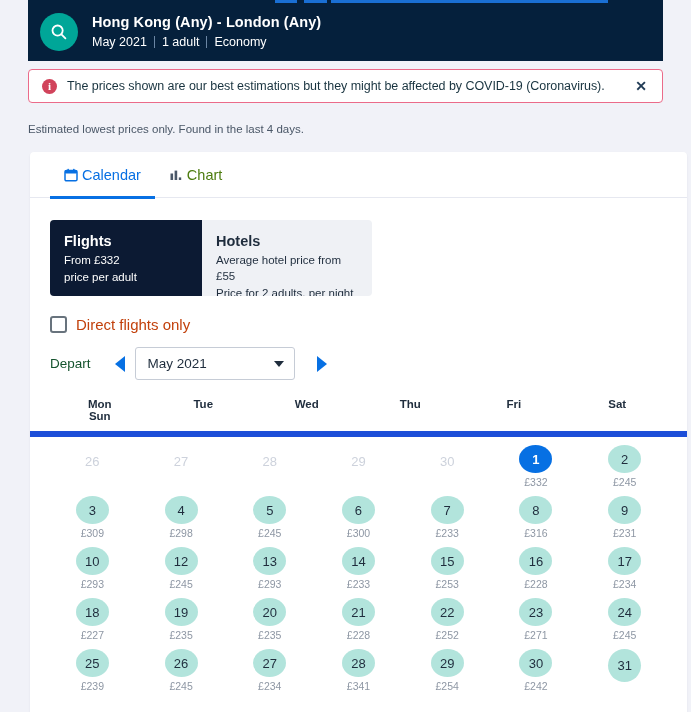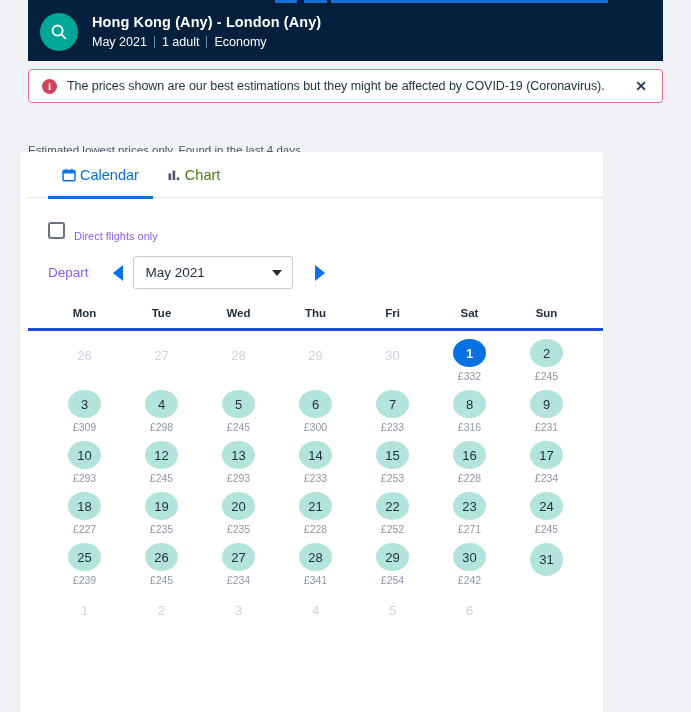--- a/index.html
+++ b/index.html
@@ -79,33 +79,32 @@
   .alert-close {
     width: 22px; height: 22px; flex: 0 0 auto;
     display: flex; align-items: center; justify-content: center;
     color: #1f3a54; font-size: 14px; font-weight: 700;
     cursor: pointer; background: none; border: none;
     font-family: "Liberation Sans", sans-serif;
   }
 
   
   .estimate-note {
-    position: absolute; top: 144px; left: 28px;
+    position: absolute; top: 123px; left: 28px;
     font-size: 11.5px; color: #4a5767;
   }
 
   
   .main-card {
-    position: absolute; top: 152px; left: 20px;
-    width: 583px; height: 560px;
+    position: absolute; top: 152px; left: 30px;
+    width: 657px; height: 560px;
     background: #ffffff;
     border-radius: 4px 4px 0 0;
     box-shadow: 0 1px 2px rgba(20,40,60,.08);
     overflow: hidden;
-    padding-left: 8px;
   }
 
   
   .tabs {
     display: flex; height: 46px;
     border-bottom: 1px solid #e6e8f0;
     padding-left: 20px;
   }
   .tab {
     display: flex; align-items: center; gap: 4px;
@@ -151,29 +150,29 @@
     margin: 20px 0 0 20px;
   }
   .checkbox {
     width: 17px; height: 17px;
     border: 2px solid #68737d;
     border-radius: 3px;
     background: #fff; cursor: pointer;
     flex: 0 0 auto;
   }
   .direct-label {
-    margin-left: 9px; font-size: 11px; color: #8b5cf6; margin-top: 12px;
+    margin-left: 9px; font-size: 15px; color: #c2410c;
   }
 
   
   .depart-row {
     display: flex; align-items: center;
     margin: 14px 0 0 20px;
   }
-  .depart-label { font-size: 13.5px; color: #8b5cf6; }
+  .depart-label { font-size: 13.5px; color: #14532d; }
   .arrow-btn {
     width: 26px; height: 26px; margin: 0 2px 0 16px;
     display: flex; align-items: center; justify-content: center;
     cursor: pointer; background: none; border: none;
   }
   .arrow-btn.next { margin: 0 0 0 14px; }
   .tri {
     width: 0; height: 0;
     border-top: 8px solid transparent;
     border-bottom: 8px solid transparent;
@@ -192,23 +191,23 @@
   .chev {
     width: 0; height: 0;
     border-left: 5.5px solid transparent;
     border-right: 5.5px solid transparent;
     border-top: 6.5px solid #1f2d3d;
   }
 
   
   .cal { margin-top: 18px; }
   .cal-head {
-    display: grid; grid-template-columns: repeat(7, 1fr);
+    display: grid; grid-template-columns: repeat(6, 1fr);
     padding: 0 18px;
-    border-bottom: 3px solid #1d4ed8;
+    border-bottom: 6px solid #1d4ed8;
     padding-bottom: 9px;
   }
   .cal-head div {
     text-align: center; font-size: 11.5px;
     font-weight: 700; color: #1f2d3d;
   }
   .cal-grid {
     display: grid; grid-template-columns: repeat(7, 1fr);
     padding: 0 18px;
   }
@@ -286,20 +285,32 @@
         <svg width="14" height="14" viewBox="0 0 14 14" aria-hidden="true">
           <rect x="1.5" y="5.5" width="2.6" height="6.5" fill="#4a5767"></rect>
           <rect x="5.6" y="2.6" width="2.6" height="9.4" fill="#4a5767"></rect>
           <rect x="9.8" y="9.4" width="2.4" height="2.6" fill="#4a5767"></rect>
         </svg>
       </span>
       <span>Chart</span>
     </button>
   </div>
 
+  <div class="fh-row">
+    <div class="fh-card flights">
+      <div class="fh-title">Flights</div>
+      <div class="fh-line">From £332</div>
+      <div class="fh-line">price per adult</div>
+    </div>
+    <div class="fh-card hotels">
+      <div class="fh-title">Hotels</div>
+      <div class="fh-line">Average hotel price from £55</div>
+      <div class="fh-line">Price for 2 adults, per night</div>
+    </div>
+  </div>
 
   <div class="direct-row">
     <span class="checkbox"></span>
     <span class="direct-label">Direct flights only</span>
   </div>
 
   <div class="depart-row">
     <span class="depart-label">Depart</span>
     <button class="arrow-btn prev">
       <span class="tri left"></span>

